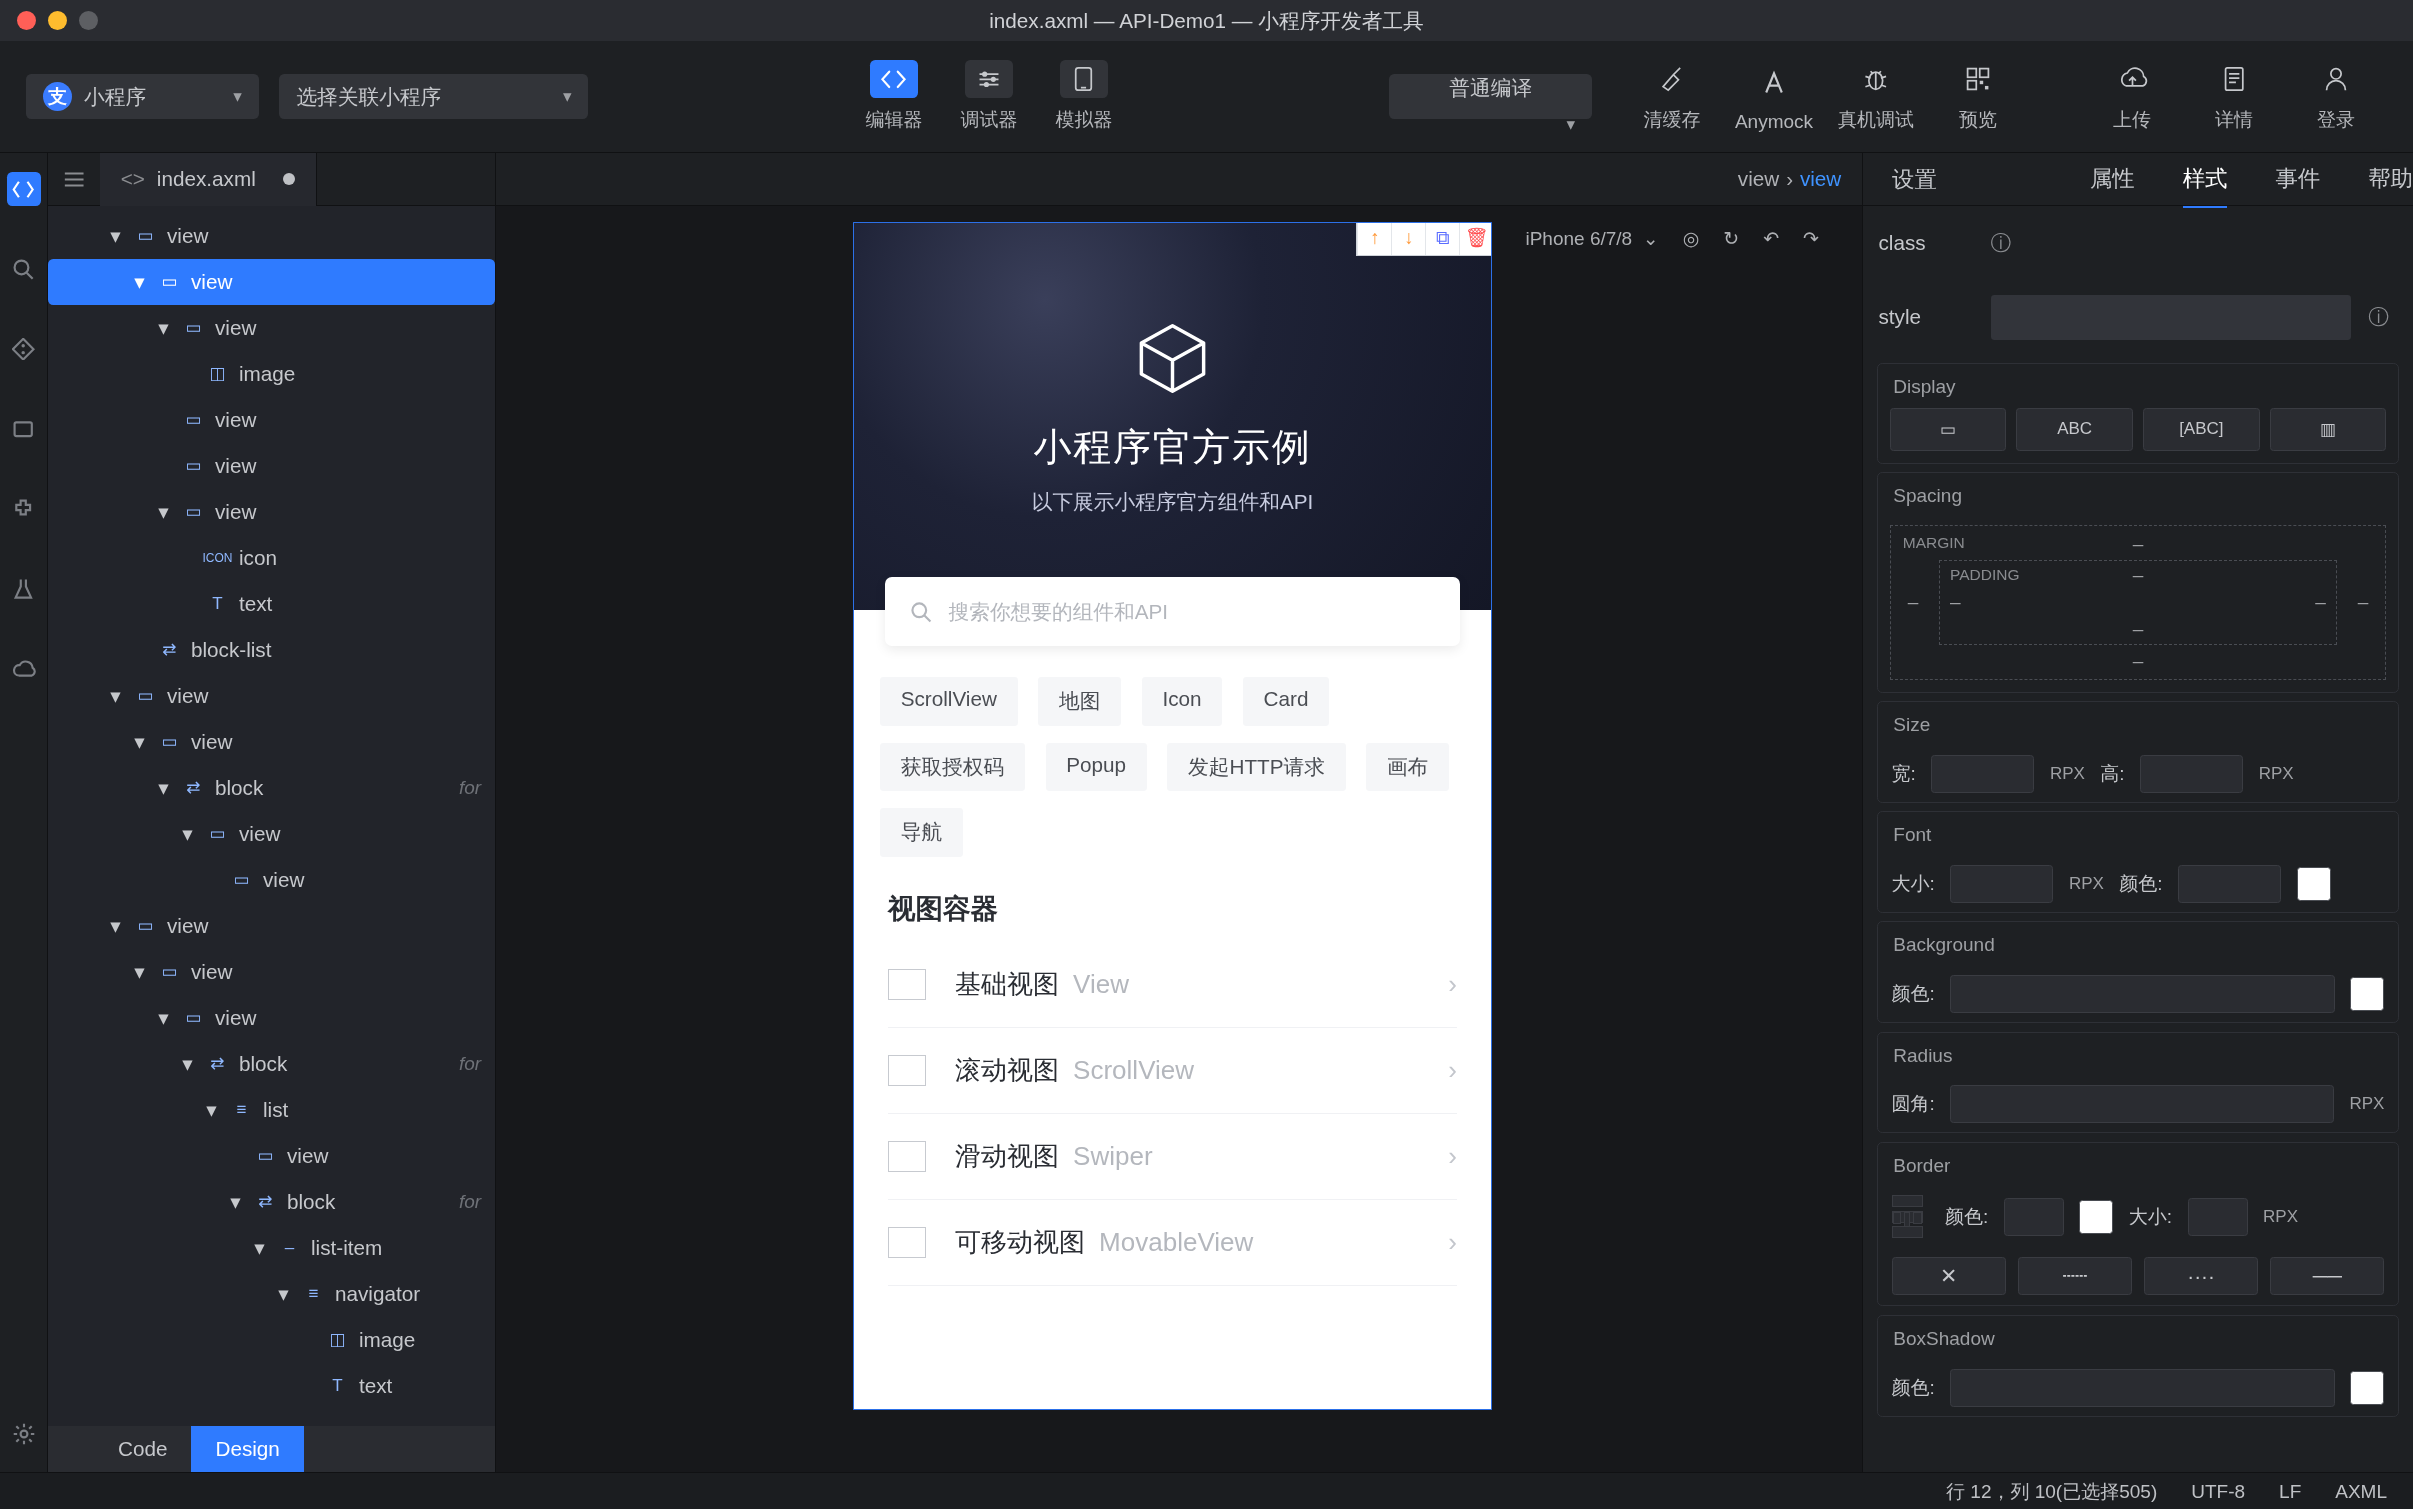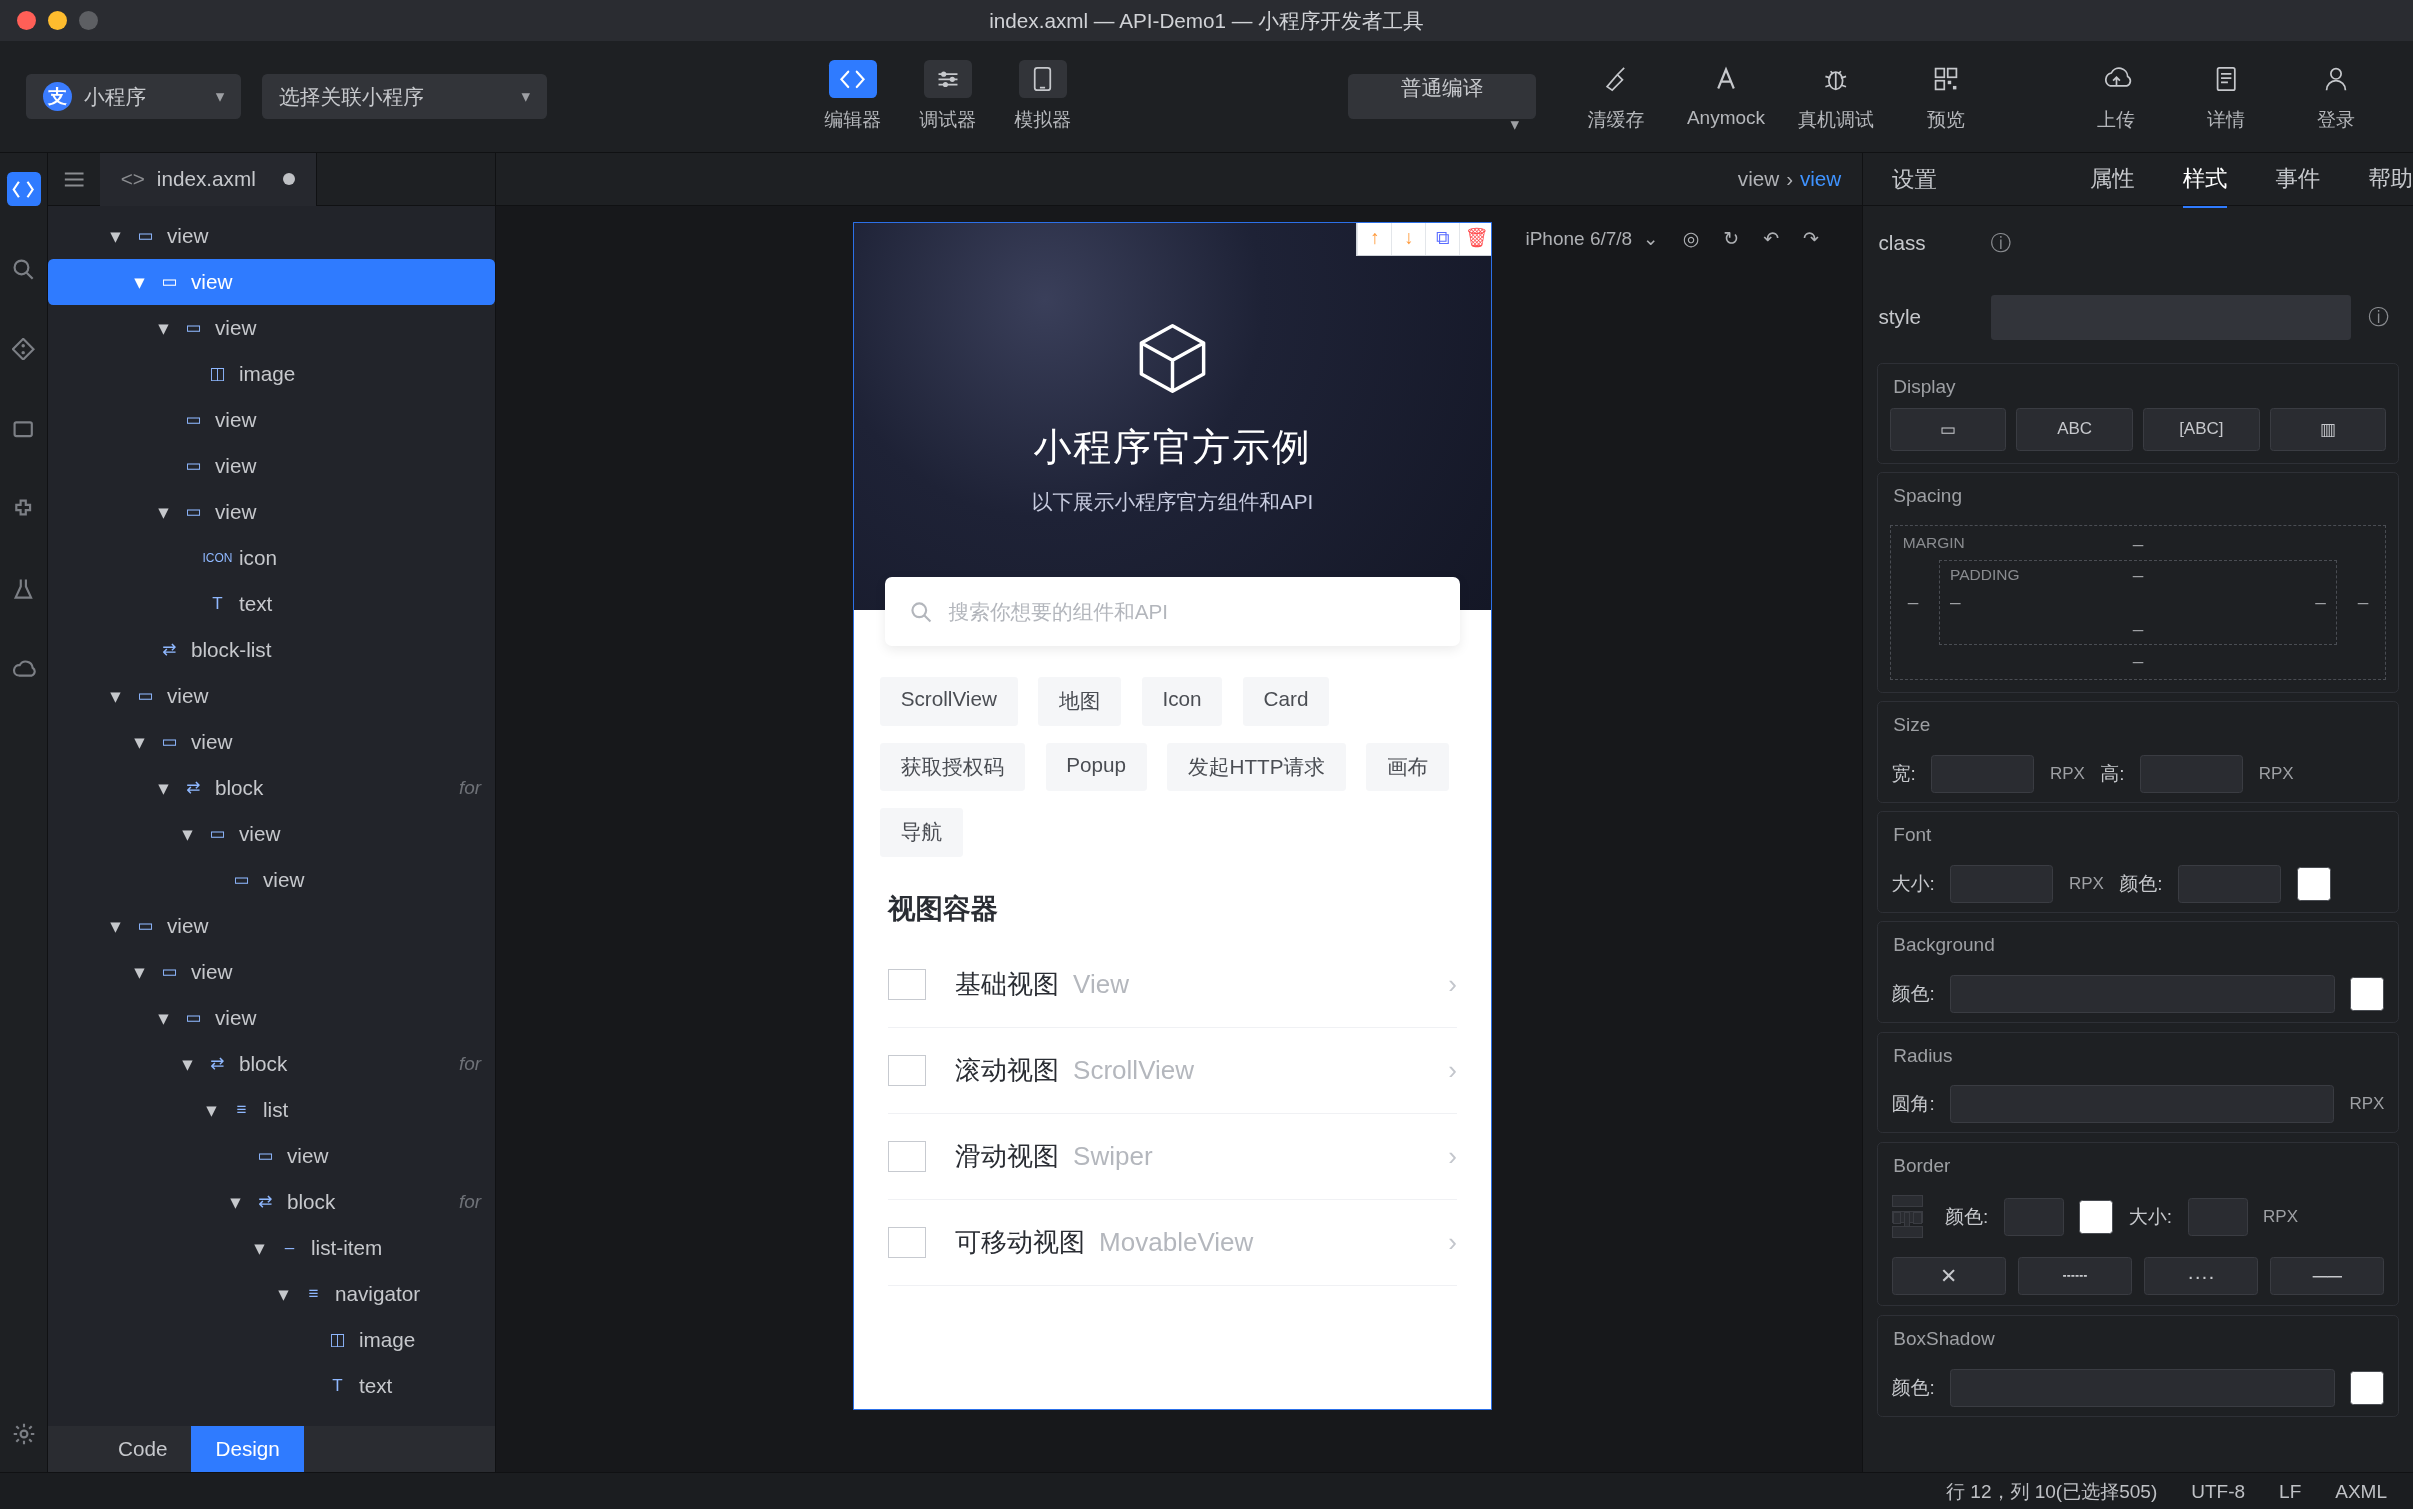--- a/index.html
+++ b/index.html
@@ -17,21 +17,21 @@
 .sel { background:#323439; color:#c6c8cc; height:45px; border-radius:5.2px; display:flex; align-items:center; padding:0 17px; gap:12px; position:relative; }
 .sel .caret { margin-left:auto; font-size:17px; color:#9ea0a4; }
 .ali-icon { width:29px; height:29px; border-radius:50%; background:#3a7cff; display:inline-flex; align-items:center; justify-content:center; color:#fff; font-weight:bold; font-size:19px;}
 .selA { width:258px; margin-right:20.7px;}
 .selB { width:344px; }
 .midgroup { display:flex; gap:0; margin:0 auto; }
 .tbtn { width:95px; display:flex; flex-direction:column; align-items:center; gap:8.6px; color:#b5b7bb; }
 .tbtn .ico { width:48px; height:38px; border-radius:5.2px; display:flex; align-items:center; justify-content:center; background:#323439; }
 .tbtn.active .ico { background:#2f7bff; color:#fff; }
 .tbtn .lbl { font-size:19px; }
-.rightgroup { display:flex; gap:8px; align-items:flex-start; }
+.rightgroup { display:flex; gap:0; align-items:flex-end; }
 .rightgroup .tbtn { width:102px; }
 .rightgroup .tbtn .ico { background:transparent; }
 .gap { width:52px; }
 .compile { width:224px; margin-right:29px; }
 
 
 .mainrow { display:flex; height:calc(1510px - 41px - 112px - 38px); }
 .statusbar { height:38px; background:#1b1d20; border-top:0.9px solid #101113; display:flex; align-items:center; justify-content:flex-end; color:#bfc1c5; font-size:19px; padding-right:26px; gap:34px;}
 
 

